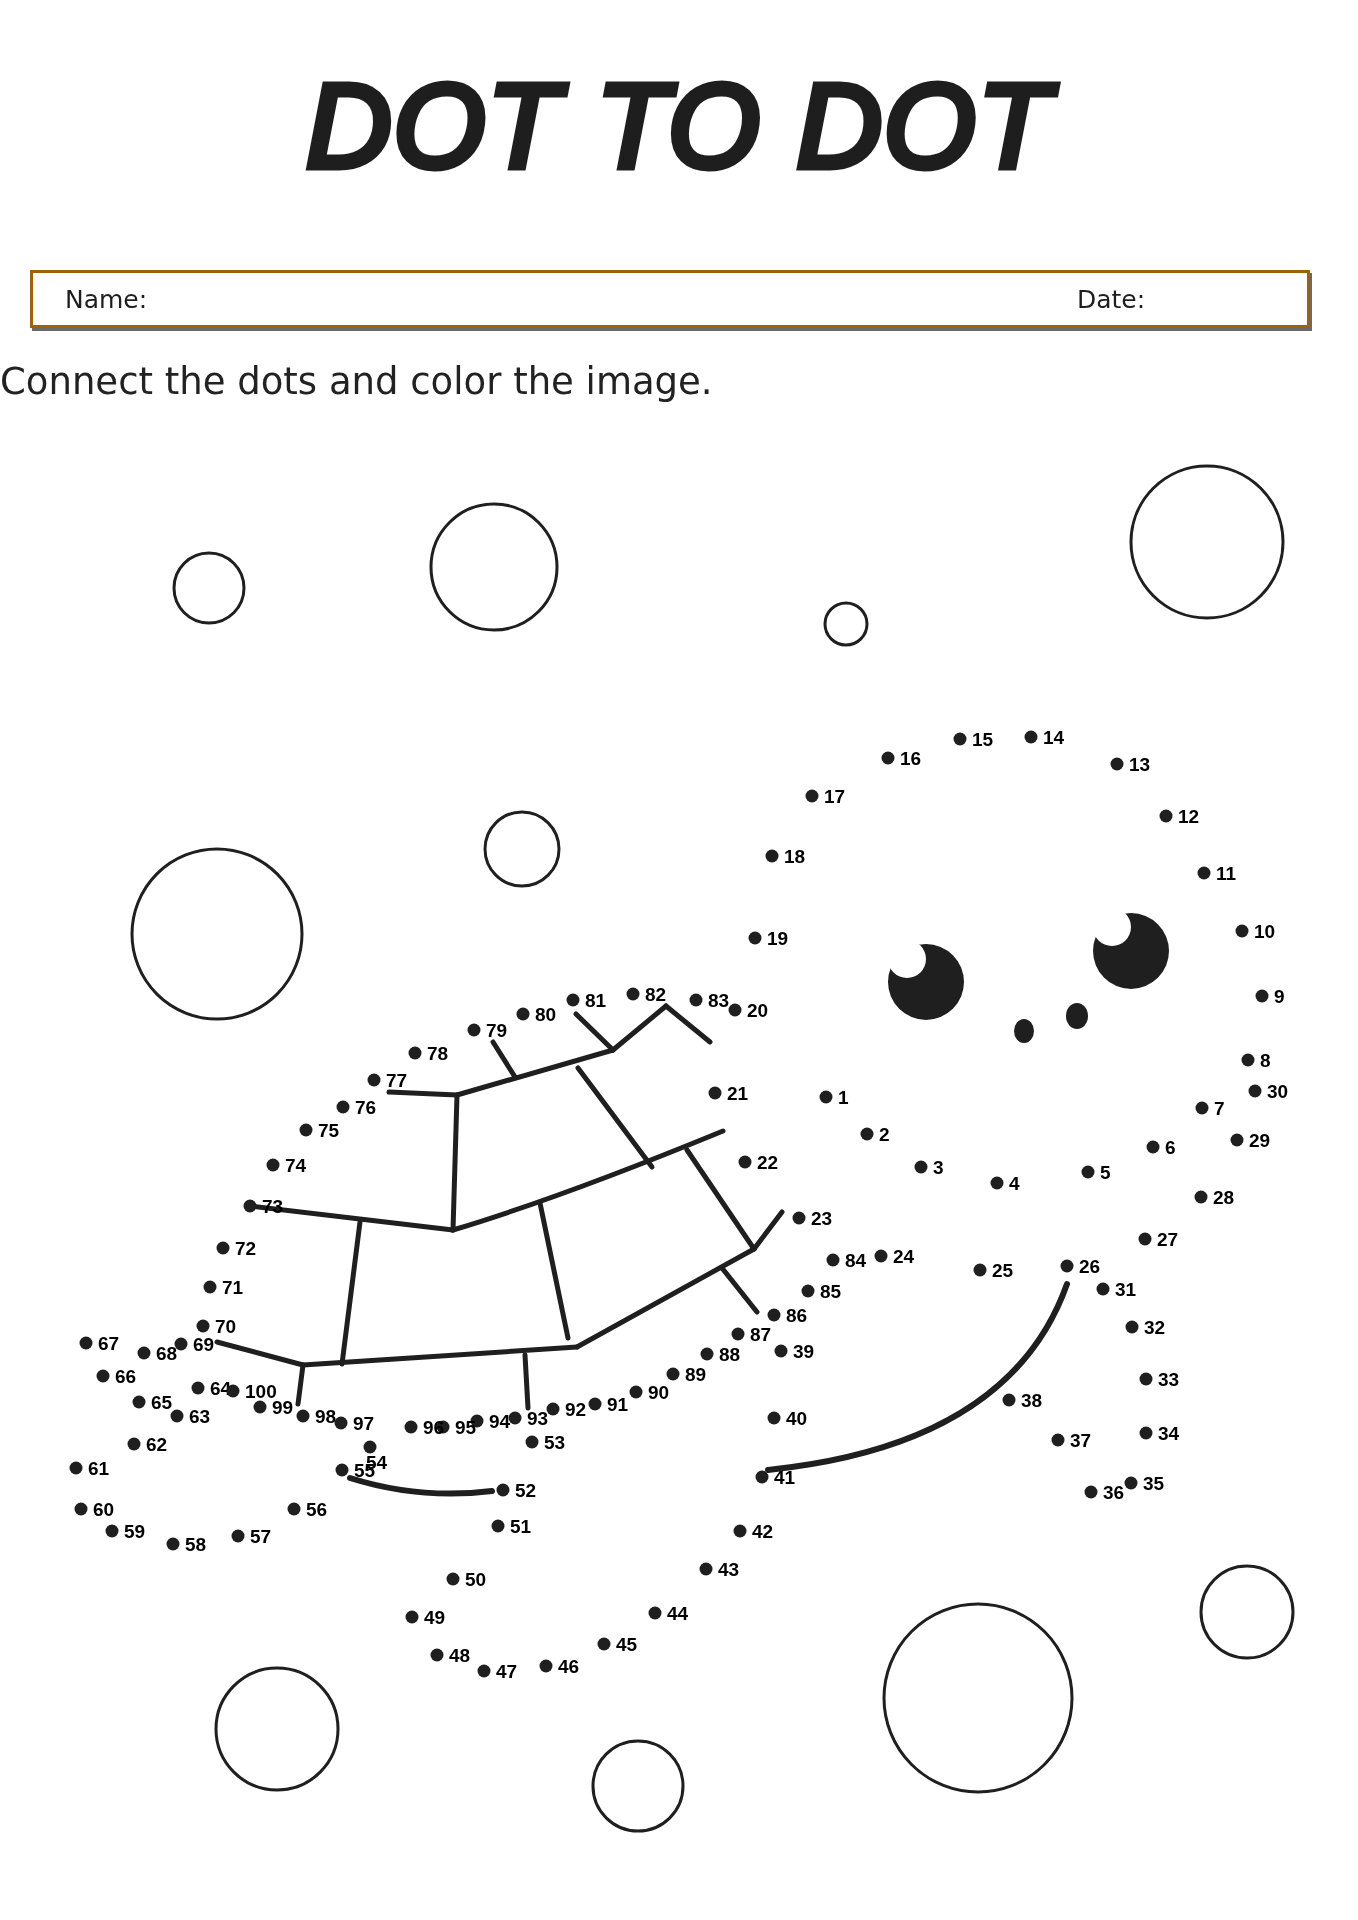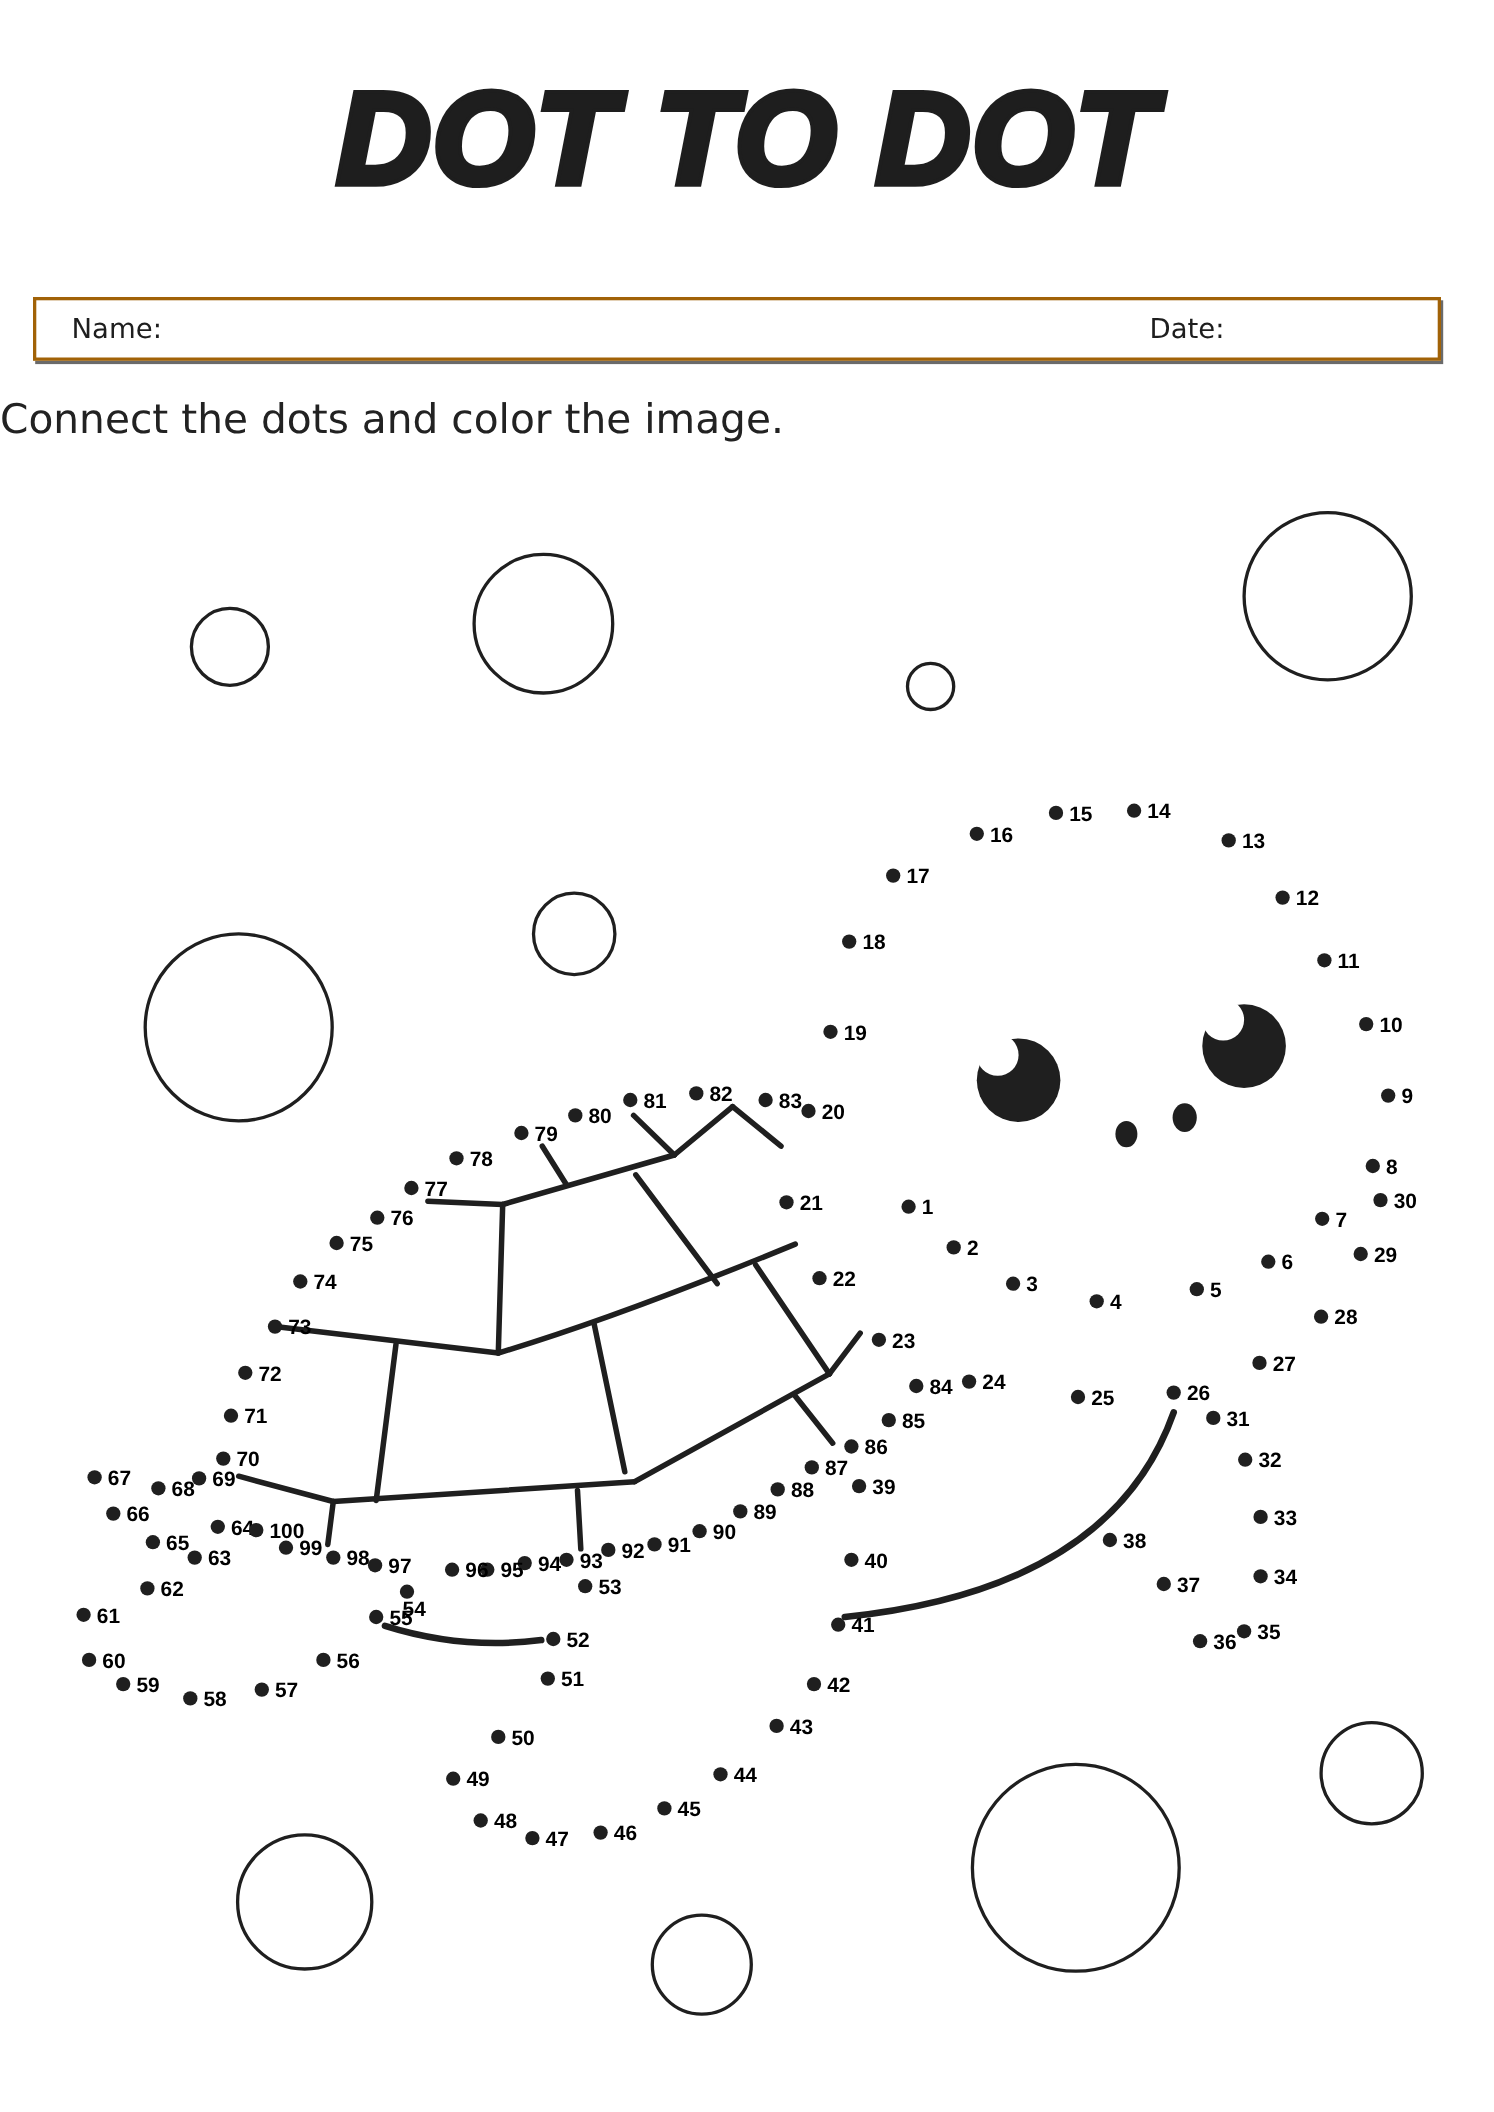--- a/index.html
+++ b/index.html
@@ -3,36 +3,36 @@
 <meta charset="utf-8">
 <style>
   html,body{margin:0;padding:0;background:#fff;}
   body{
     position:relative;width:1358px;height:1920px;
     font-family:"Liberation Sans",sans-serif;color:#1f1f1f;overflow:hidden;
   }
   .title{
     position:absolute;left:0;top:58px;width:100%;text-align:center;
     font-family:"Liberation Sans",sans-serif;
-    font-size:118px;font-weight:bold;font-style:italic;
+    font-size:118px;font-weight:normal;font-style:italic;
     letter-spacing:2px;color:#1e1e1e;
     -webkit-text-stroke:7px #1e1e1e;paint-order:stroke fill;
     white-space:nowrap;
   }
   .name-date-box{
     position:absolute;left:30px;top:270px;width:1274px;height:52px;
     border:3px solid #a16207;background:#fff;
     box-shadow:2px 3px 0 #6a6a6a;
   }
   .field-label{
     position:absolute;top:50%;transform:translateY(-50%);
     font-family:"DejaVu Sans",sans-serif;font-size:25px;color:#1e1e1e;
   }
   .name-label{left:32px;}
-  .date-label{left:1012px;}
+  .date-label{left:1044px;}
   .instruction{
     position:absolute;left:0;top:360px;width:100%;text-align:left;
     font-family:"DejaVu Sans",sans-serif;font-size:37px;color:#222;
   }
   svg.puzzle{position:absolute;left:0;top:0;}
 </style>
 </head>
 <body>
 
 <div class="title">DOT TO DOT</div>

